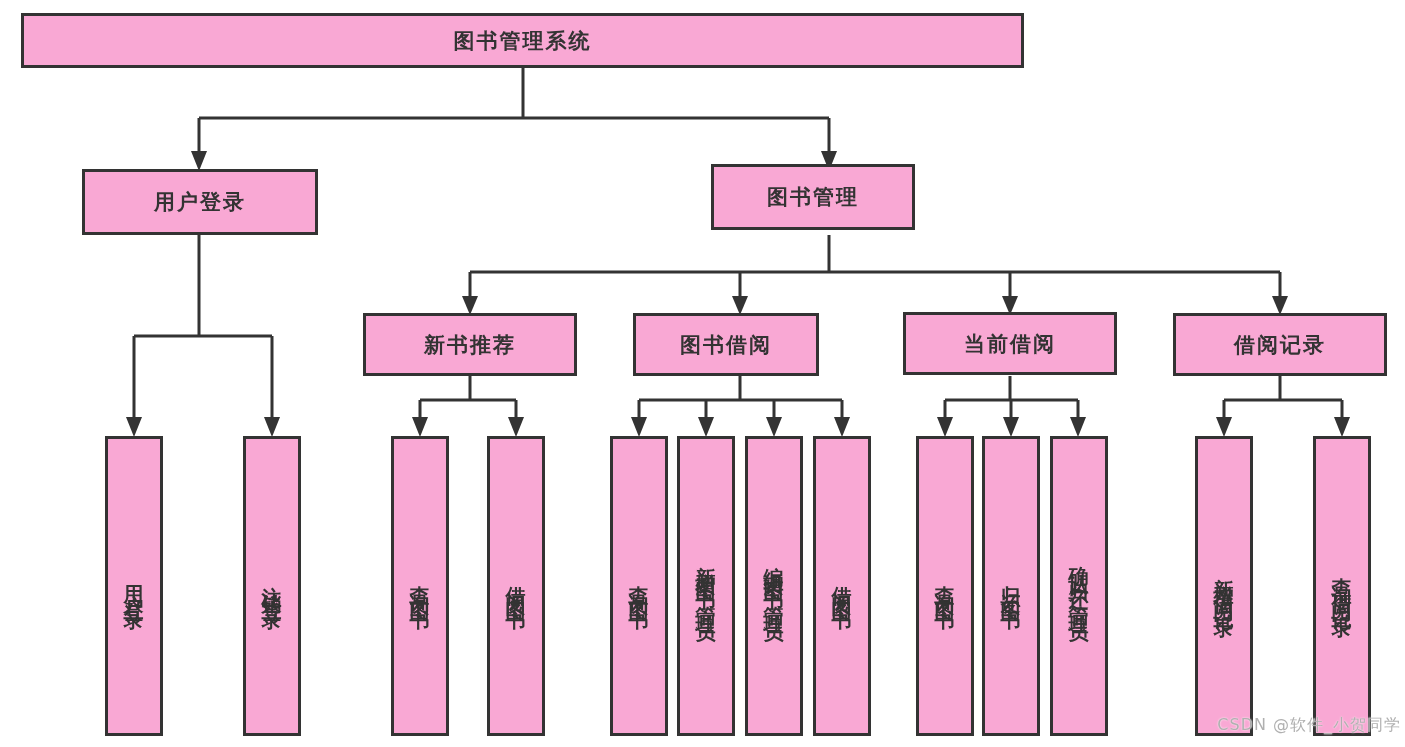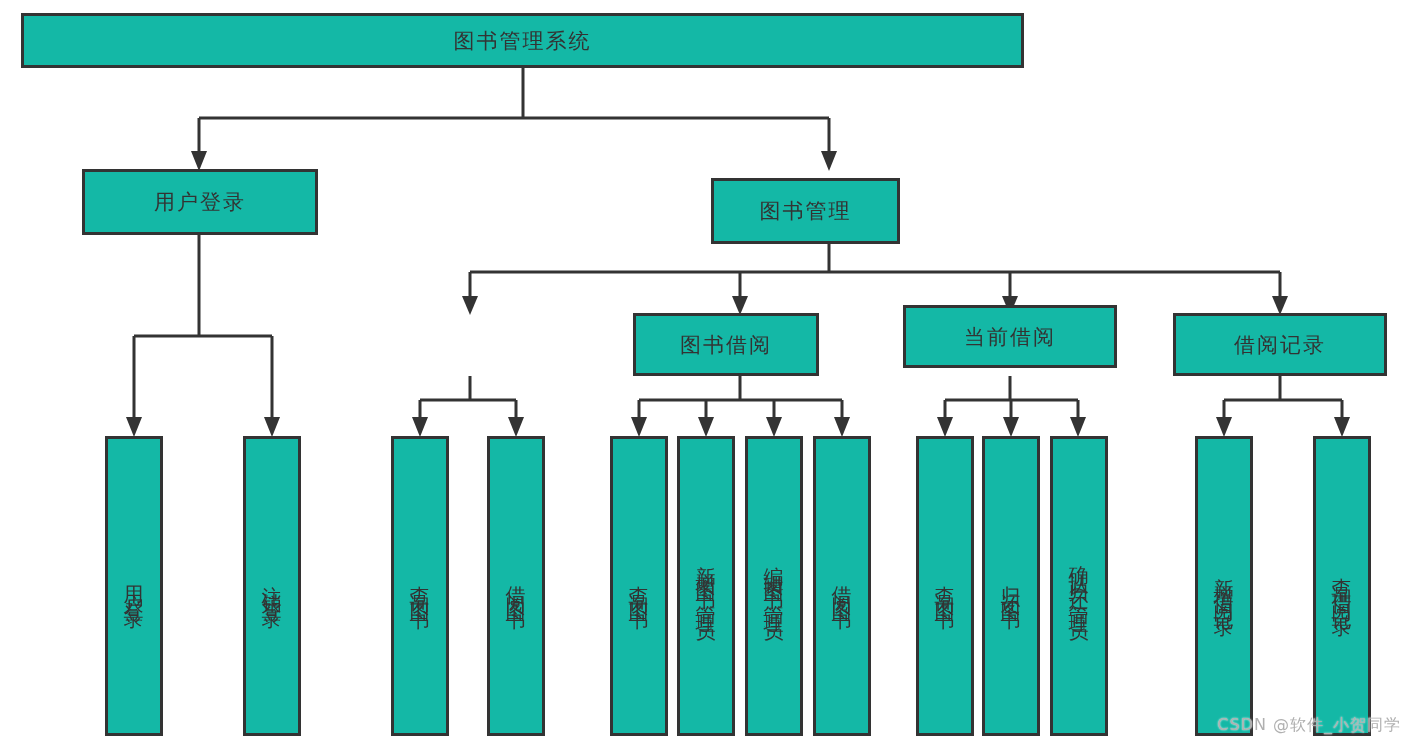--- a/index.html
+++ b/index.html
@@ -8,24 +8,25 @@
     width:1405px;height:747px;
     background:#ffffff;
     font-family:"DejaVu Sans","Liberation Sans",sans-serif;
     overflow:hidden;
   }
   .connectors{position:absolute;left:0;top:0;z-index:1;}
   .box{
     position:absolute;
     box-sizing:border-box;
     border:3px solid #333333;
-    background:#14b8a6;
+    background:#f9a8d4;
     color:#333333;
     display:flex;align-items:center;justify-content:center;
     z-index:2;
+    font-weight:bold;
   }
   .hbox{font-size:21px;letter-spacing:2px;}
   .root{border-width:3px;}
   .vbox{width:58px;height:300px;top:436px;}
   .vbox span{
     writing-mode:vertical-rl;
     text-orientation:mixed;
     font-size:20px;
     letter-spacing:8px;
     line-height:1;
@@ -76,24 +77,25 @@
       <polygon points="1003,417 1019,417 1011,437"></polygon>
       <polygon points="1070,417 1086,417 1078,437"></polygon>
       <polygon points="1216,417 1232,417 1224,437"></polygon>
       <polygon points="1334,417 1350,417 1342,437"></polygon>
     </g>
   </svg>
 
   <div class="box hbox root" style="left:21px;top:13px;width:1003px;height:55px;">图书管理系统</div>
 
   <div class="box hbox" style="left:82px;top:169px;width:236px;height:66px;">用户登录</div>
-  <div class="box hbox" style="left:711px;top:178px;width:189px;height:66px;">图书管理</div>
+  <div class="box hbox" style="left:711px;top:164px;width:204px;height:66px;">图书管理</div>
 
+  <div class="box hbox" style="left:363px;top:313px;width:214px;height:63px;">新书推荐</div>
   <div class="box hbox" style="left:633px;top:313px;width:186px;height:63px;">图书借阅</div>
-  <div class="box hbox" style="left:903px;top:305px;width:214px;height:63px;">当前借阅</div>
+  <div class="box hbox" style="left:903px;top:312px;width:214px;height:63px;">当前借阅</div>
   <div class="box hbox" style="left:1173px;top:313px;width:214px;height:63px;">借阅记录</div>
 
   <div class="box vbox" style="left:105px;">
     <span>用户登录</span>
   </div>
   <div class="box vbox" style="left:243px;">
     <span>注销登录</span>
   </div>
 
   <div class="box vbox" style="left:391px;">

